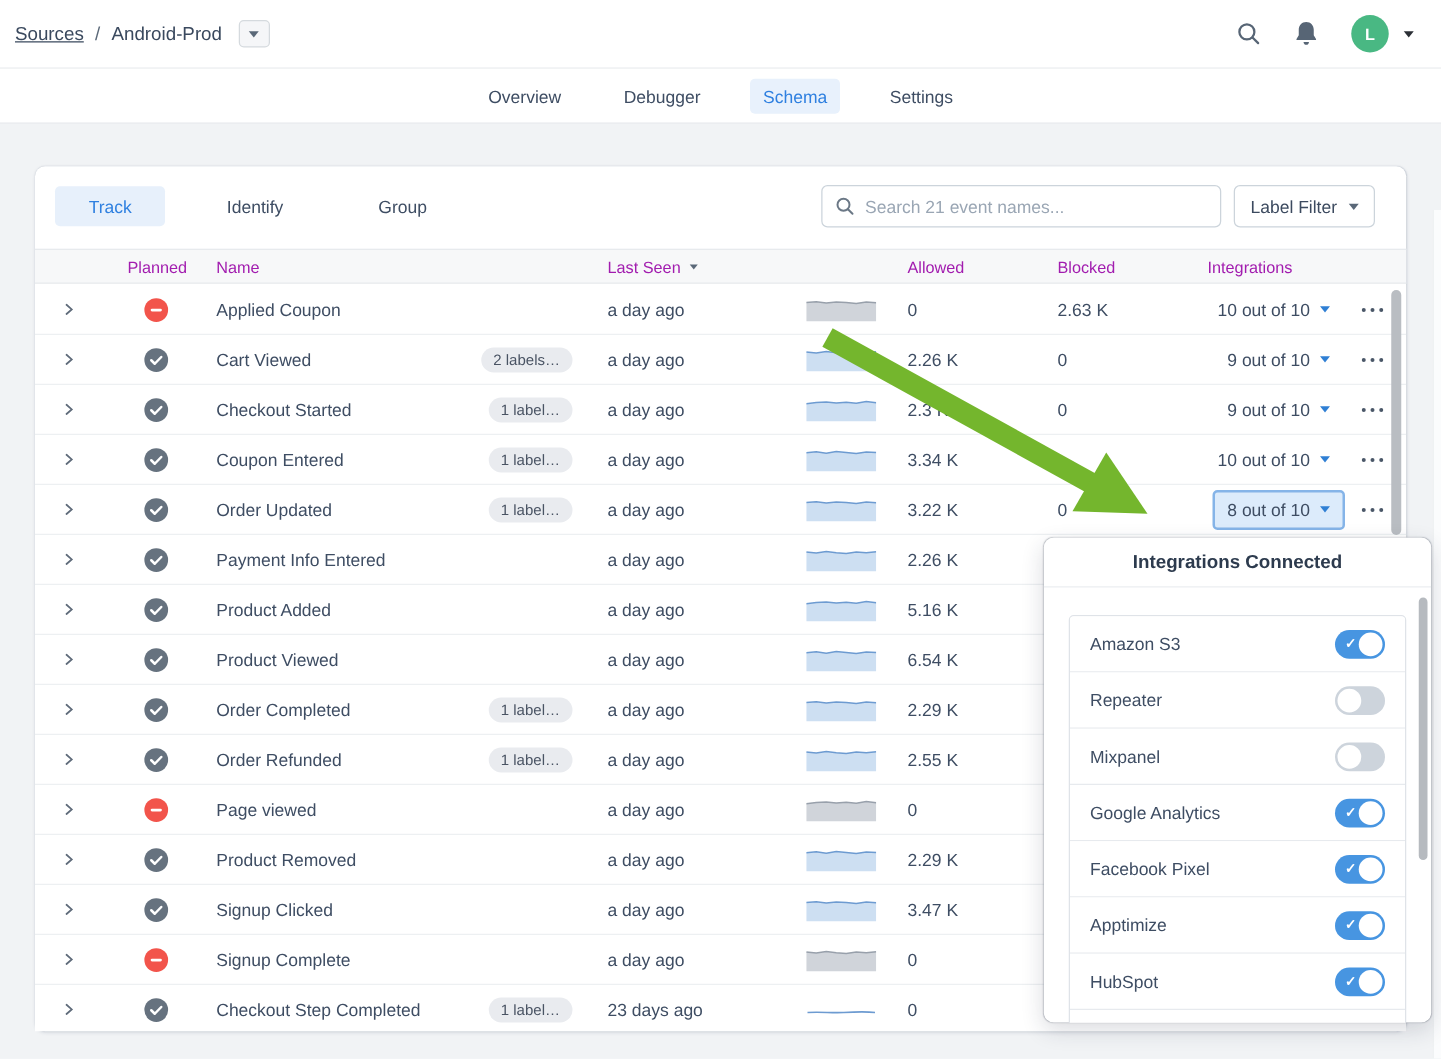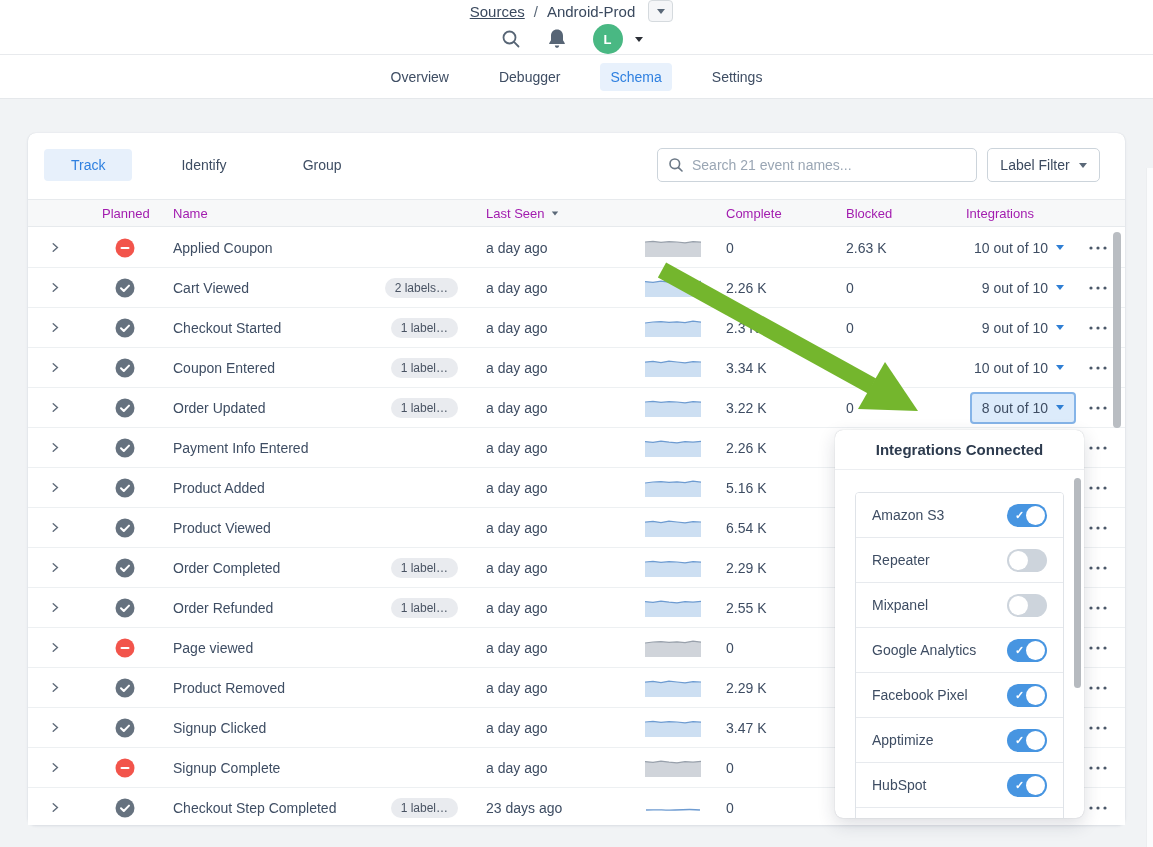--- a/index.html
+++ b/index.html
@@ -2,21 +2,21 @@
 <html><head>
 <meta charset="utf-8">
 <style>
   * { margin:0; padding:0; box-sizing:border-box; }
   body { background:#f1f3f5; font-family:"Liberation Sans", sans-serif; }
   .page { position:relative; width:1153px; height:847px; overflow:hidden; background:#f1f3f5; }
 
   
   .topbar { position:absolute; top:0; left:0; right:0; height:55px; background:#fff;
             border-bottom:1px solid #e8eaed; display:flex; align-items:center;
-            justify-content:space-between; padding:0 22px 0 12px; z-index:2;flex-direction:column; }
+            justify-content:space-between; padding:0 22px 0 12px; z-index:2; }
   .breadcrumb { display:flex; align-items:center; gap:9px; font-size:15px; color:#3a495e; }
   .bc-link { color:#3a495e; text-decoration:underline; cursor:pointer; }
   .bc-sep { color:#5a6878; }
   .bc-cur { color:#3a495e; }
   .bc-drop { margin-left:4px; width:25px; height:22px; border:1px solid #d5dade; border-radius:4px;
              background:#f5f6f8; display:flex; align-items:center; justify-content:center; cursor:pointer; }
   .topbar-right { display:flex; align-items:center; gap:26px; }
   .icon-btn { display:flex; align-items:center; cursor:pointer; }
   .avatar { width:30px; height:30px; border-radius:50%; background:#49b883; color:#fff;
             font-size:13px; font-weight:bold; display:flex; align-items:center; justify-content:center; cursor:pointer; }
@@ -79,21 +79,21 @@
   .spark { display:flex; }
   .intg { display:inline-flex; align-items:center; gap:8px; padding:6px 10px; border-radius:4px;
           border:2px solid transparent; cursor:pointer; }
   .intg.active { background:#dcebfb; border-color:#85b4e8; }
   .intg-label { font-size:14px; color:#3e4d63; white-space:nowrap; }
   .dots { display:flex; cursor:pointer; }
   .card-scrollbar { position:absolute; right:4px; top:99px; width:8px; height:196px;
                     background:#b9bdc2; border-radius:4px; cursor:pointer; }
 
   
-  .popover { position:absolute; left:835px; top:430px; width:249px; height:388px; background:#fff;
+  .popover { position:absolute; left:835px; top:430px; width:310px; height:388px; background:#fff;
              border-radius:8px; box-shadow:0 0 1px rgba(30,40,60,.3), 0 6px 18px rgba(30,40,60,.16);
              z-index:10; overflow:hidden; }
   .pop-title { height:40px; line-height:40px; text-align:center; font-size:15px; font-weight:bold;
                color:#2d3b4e; border-bottom:1px solid #eceef1; }
   .pop-list { margin:22px 20px 0; border:1px solid #dfe3e8; border-radius:4px; overflow:hidden; background:#fff; }
   .titem { height:45px; display:flex; align-items:center; justify-content:space-between;
            padding:0 16px; border-bottom:1px solid #e7eaee; font-size:14px; color:#3e4d63; background:#fff; }
   .titem-partial { height:14px; background:#fff; }
   .toggle { position:relative; width:40px; height:23px; border-radius:12px; flex-shrink:0; cursor:pointer; }
   .toggle.on { background:#4795e1; }
@@ -177,21 +177,21 @@
       <div class="cell c-chev"></div>
       <div class="cell c-planned">Planned</div>
       <div class="cell c-name">Name</div>
       <div class="cell c-seen">
         <span class="th-sort">
             <span>Last Seen</span>
             <span class="caret small"></span>
           </span>
       </div>
       <div class="cell c-spark"></div>
-      <div class="cell c-allowed">Complete</div>
+      <div class="cell c-allowed">Allowed</div>
       <div class="cell c-blocked">Blocked</div>
       <div class="cell c-integrations">Integrations</div>
       <div class="cell c-menu"></div>
     </div>
 
     <div class="tbody" id="tbody">
         <div class="trow">
     <div class="cell c-chev">
             <span class="chev">
               <svg width="10" height="11" viewBox="0 0 10 11">

